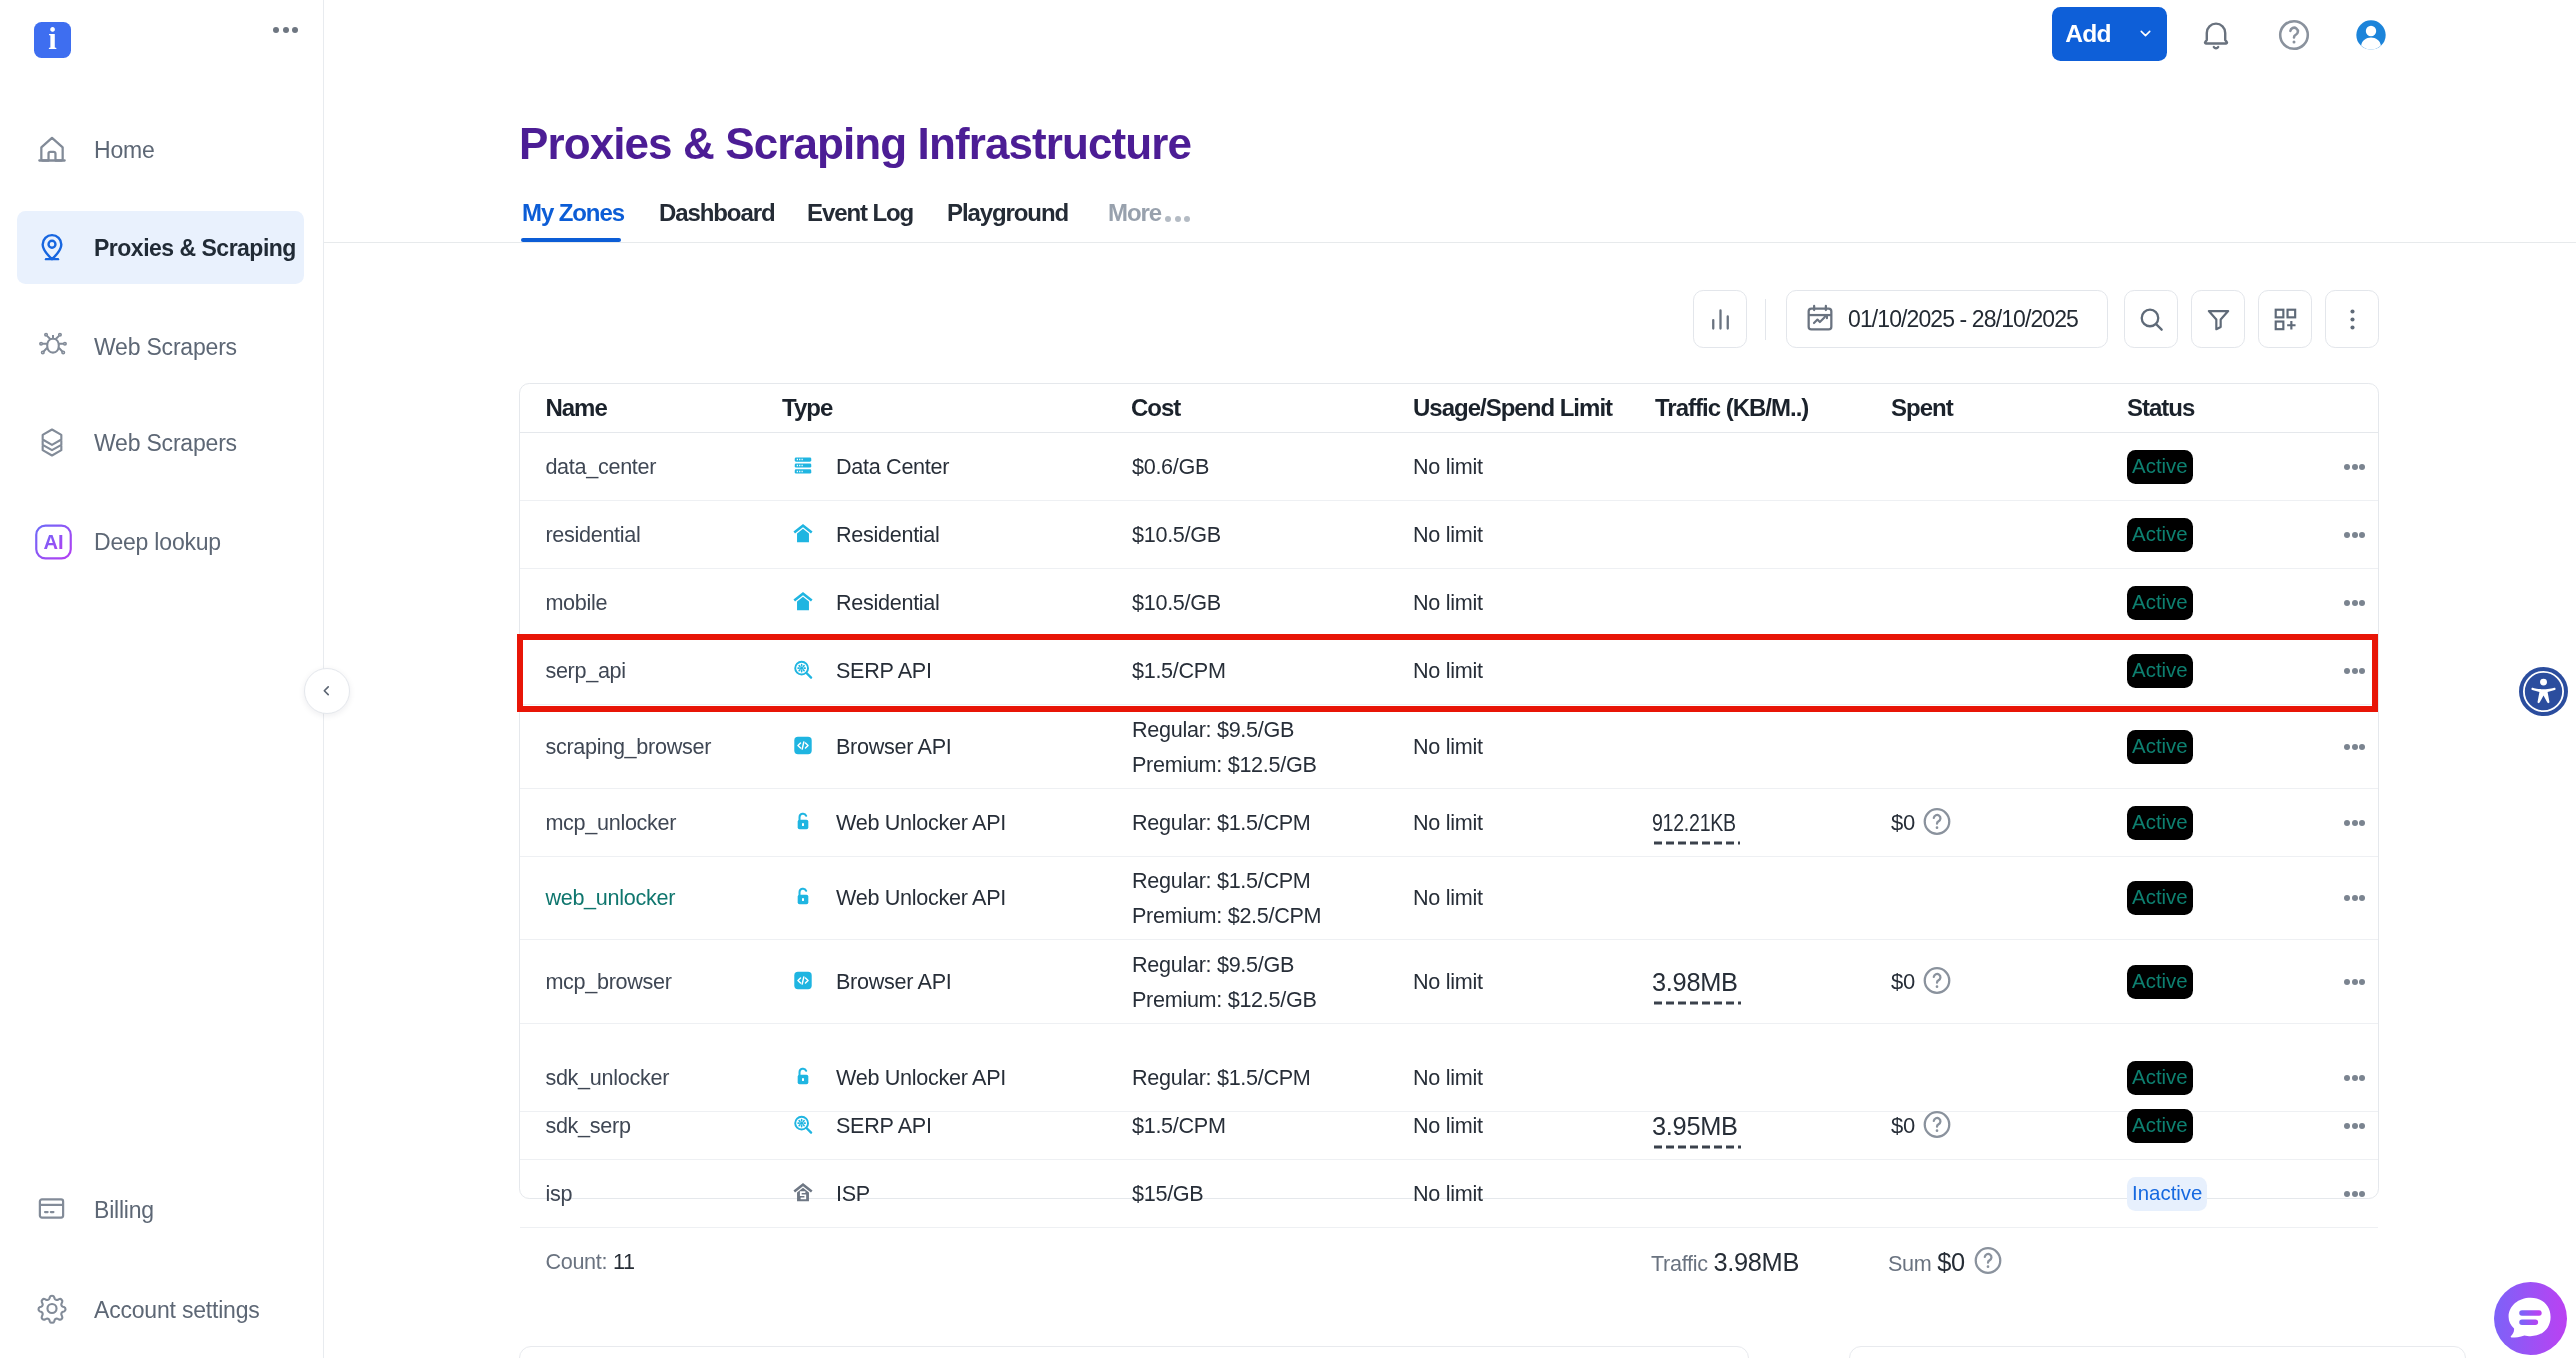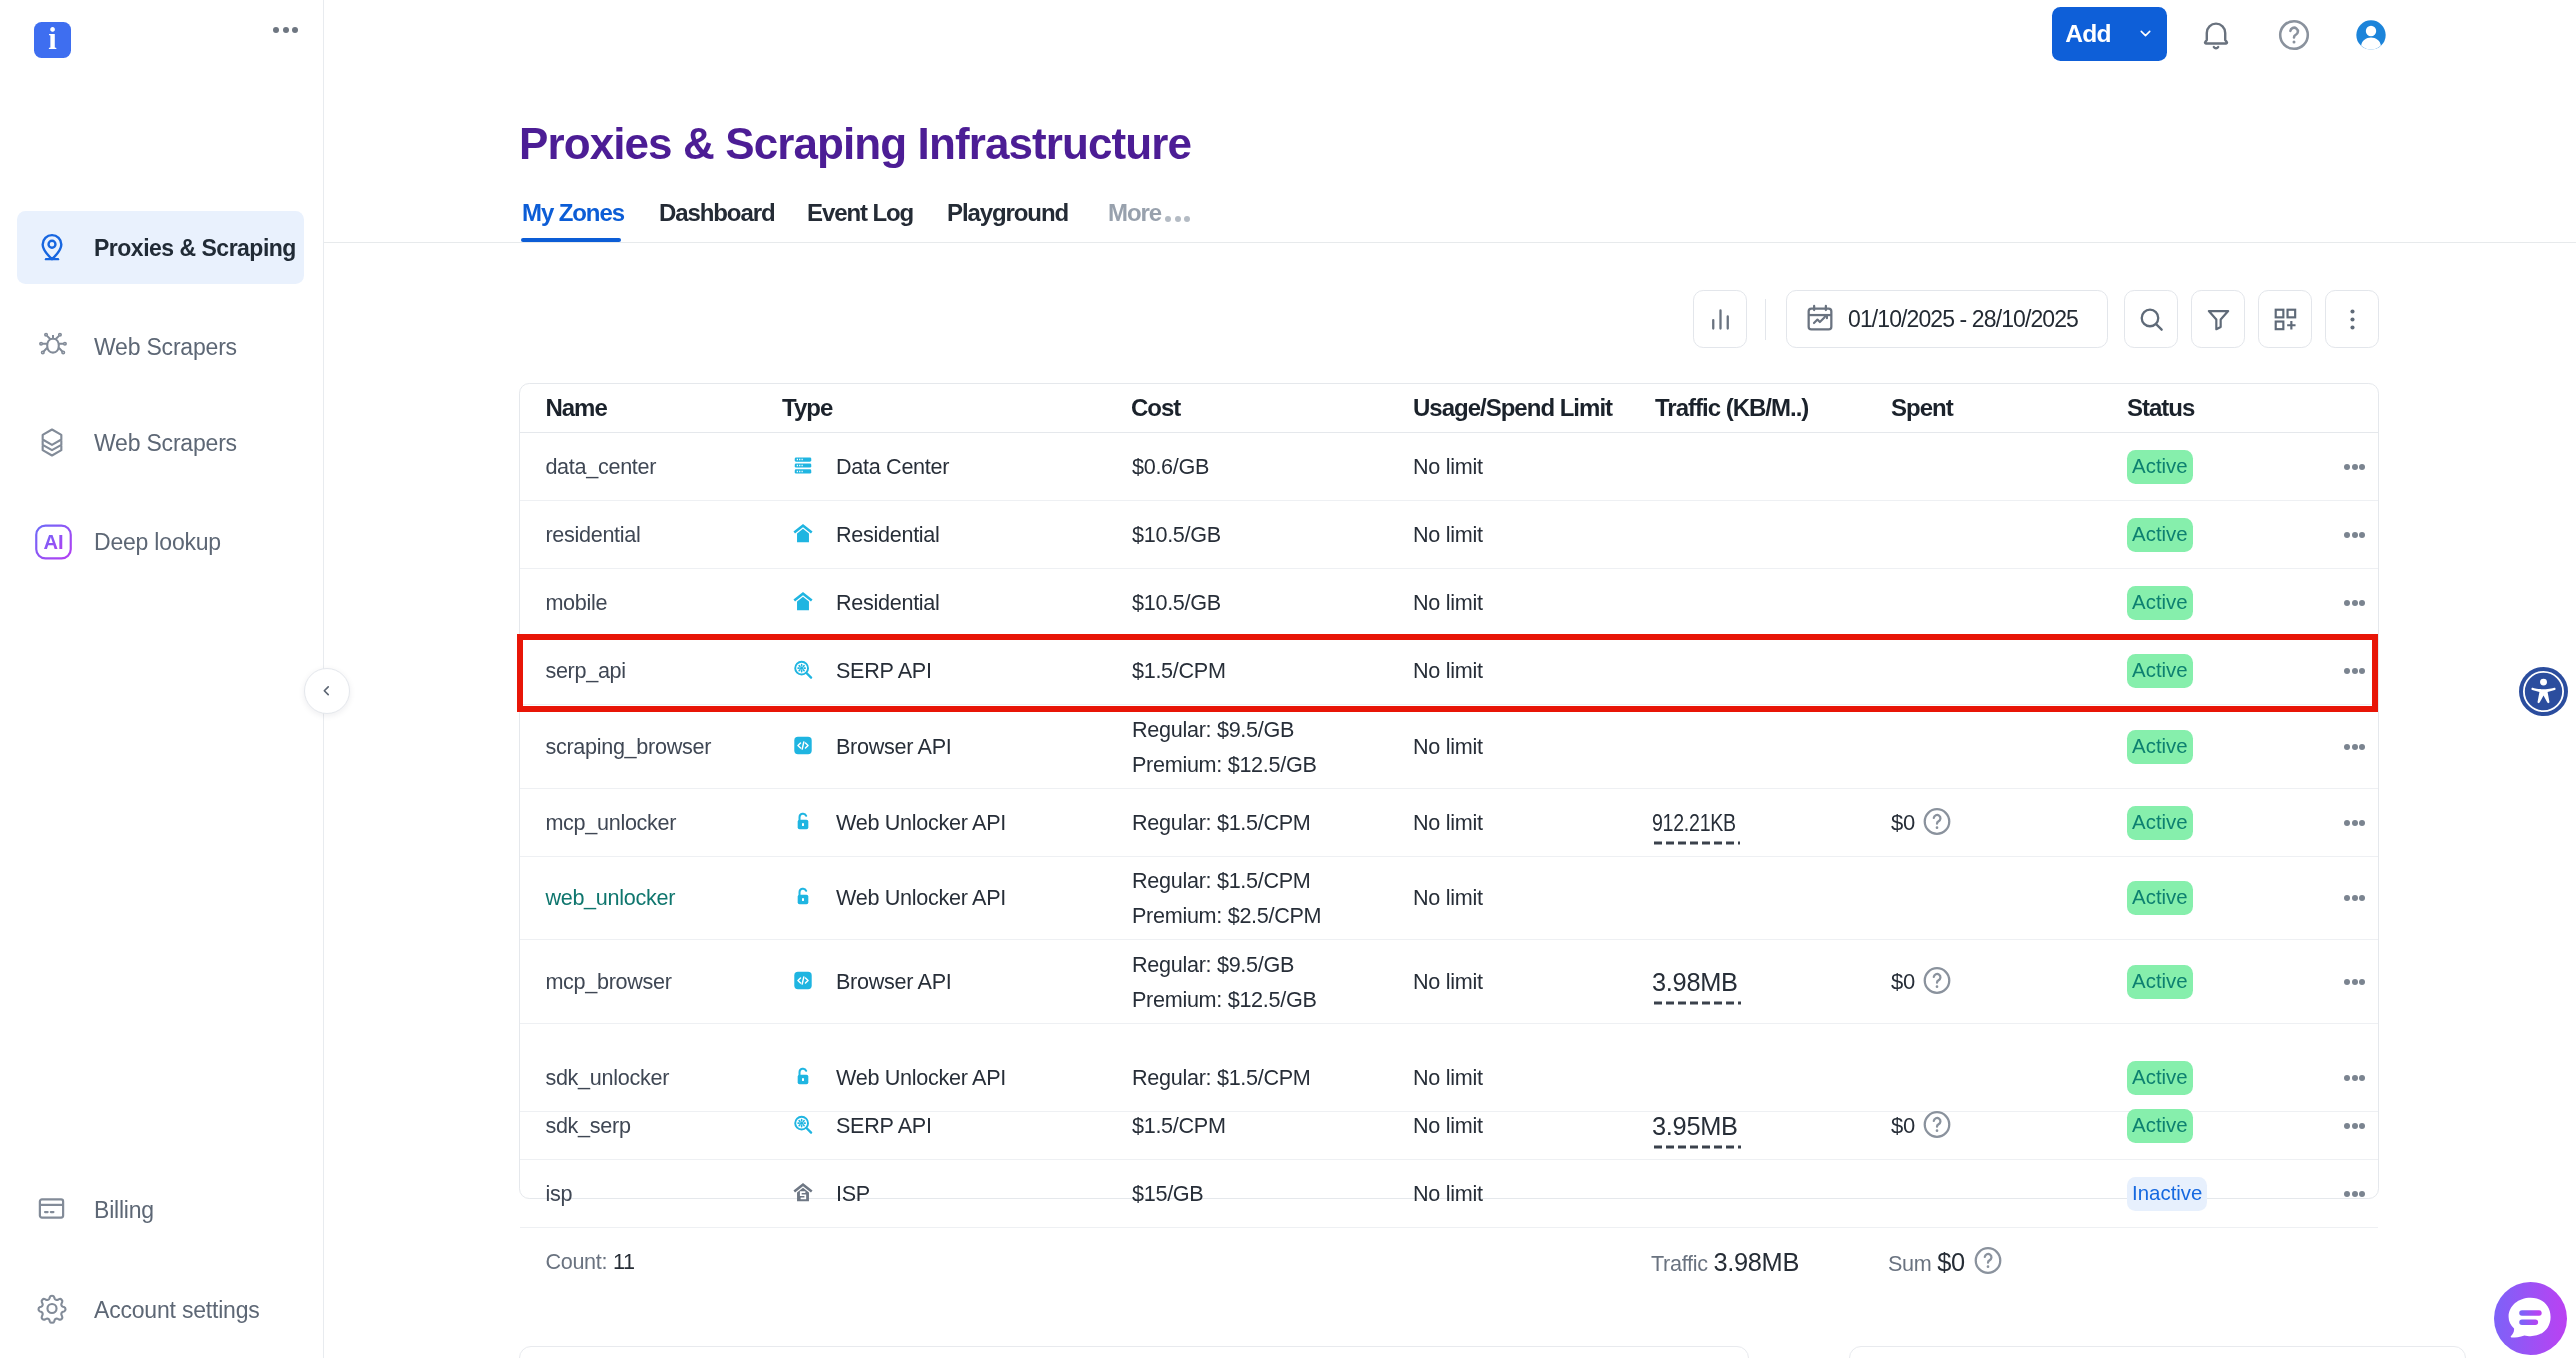--- a/index.html
+++ b/index.html
@@ -5,32 +5,39 @@
 .a{position:absolute}
 .sidebar{position:absolute;left:0;top:0;width:324px;height:1359px;background:#fff;border-right:0.8px solid #e8ebef}
 .mitem{position:absolute;left:0;width:324px;height:73px}
 .micon{position:absolute;left:36px;top:50%;transform:translateY(-50%)}
 .mlabel{position:absolute;left:94px;top:50%;transform:translateY(-50%);font-size:23px;color:#5d6775;white-space:nowrap;letter-spacing:-0.2px}
 .tab{position:absolute;top:199px;font-size:24px;font-weight:bold;color:#242b35;white-space:nowrap;letter-spacing:-1.1px}
 .btn64{position:absolute;top:290px;width:54px;height:58px;border:1.3px solid #e3e6eb;border-radius:10.2px;background:#fff;display:flex;align-items:center;justify-content:center}
 .th{position:absolute;top:50%;transform:translateY(-50%);font-size:24px;font-weight:bold;color:#1b222b;white-space:nowrap;letter-spacing:-1px}
 .td{position:absolute;top:50%;transform:translateY(-50%);font-size:21.6px;color:#272e38;white-space:nowrap;letter-spacing:-0.3px}
 .badge{position:absolute;left:1607px;top:50%;transform:translateY(-50%);height:34px;border-radius:8.5px;font-size:20.4px;display:flex;align-items:center;padding:0 5.1px}
-.b-act{background:#86efac;color:#0d8070}
+.b-act{background:#000000;color:#0d8070}
 .b-inact{background:#e7f0fd;color:#1669e0}
 .kdots{position:absolute;left:1824px;top:50%;transform:translateY(-50%);width:21px;display:flex;justify-content:space-between}
 .kdots i{width:6px;height:6px;border-radius:50%;background:#7b8490}
 .dashu{position:absolute;height:3.4px;background-image:repeating-linear-gradient(90deg,#3a414b 0 7.6px,transparent 7.6px 12px)}
 </style></head><body>
 <div class="sidebar">
 <div class="a" style="left:34px;top:22px;width:37px;height:36px;background:#3e6ef0;border-radius:7.6px;color:#fff;font-family:'Liberation Serif',serif;font-weight:bold;font-size:30.5px;display:flex;align-items:center;justify-content:center;padding-bottom:1.7px">i</div>
 <div class="a" style="left:273px;top:27px;width:25.4px;display:flex;justify-content:space-between">
       <i style="width:6px;height:6px;border-radius:50%;background:#6e7681"></i>
       <i style="width:6px;height:6px;border-radius:50%;background:#6e7681"></i>
       <i style="width:6px;height:6px;border-radius:50%;background:#6e7681"></i>
+    </div>
+<div class="mitem" style="top:113px">
+      <div class="micon"><svg width="32" height="32" viewBox="0 0 24 24" fill="none" style="">
+          <path d="M4 11.2 12 4l8 7.2V20a1 1 0 0 1-1 1h-4.4v-5.2a1.3 1.3 0 0 0-1.3-1.3h-2.6a1.3 1.3 0 0 0-1.3 1.3V21H5a1 1 0 0 1-1-1z" stroke="#828b98" stroke-width="1.7" stroke-linejoin="round"></path>
+          <path d="M2.5 21h19" stroke="#828b98" stroke-width="1.7" stroke-linecap="round"></path>
+        </svg></div>
+      <div class="mlabel">Home</div>
     </div>
 <div class="mitem" style="top:211px">
       <div class="a" style="left:17px;top:0;width:287px;height:73px;background:#e9f1fd;border-radius:8.5px"></div>
       <div class="micon"><svg width="32" height="32" viewBox="0 0 24 24" fill="none" style="">
           <path d="M12 21.5c-3.8-3.6-7-7.2-7-11A7 7 0 0 1 19 10.5c0 3.8-3.2 7.4-7 11z" stroke="#1766e0" stroke-width="1.8" stroke-linejoin="round"></path>
           <circle cx="12" cy="10.3" r="2.6" stroke="#1766e0" stroke-width="1.8"></circle>
           <path d="M7.5 21.5h9" stroke="#1766e0" stroke-width="1.8" stroke-linecap="round"></path>
         </svg></div>
       <div class="mlabel" style="font-weight:bold;color:#212b36;letter-spacing:-0.5px">Proxies &amp; Scraping</div>
     </div>

